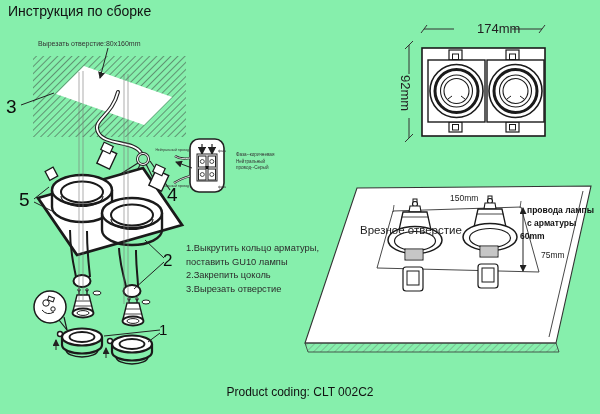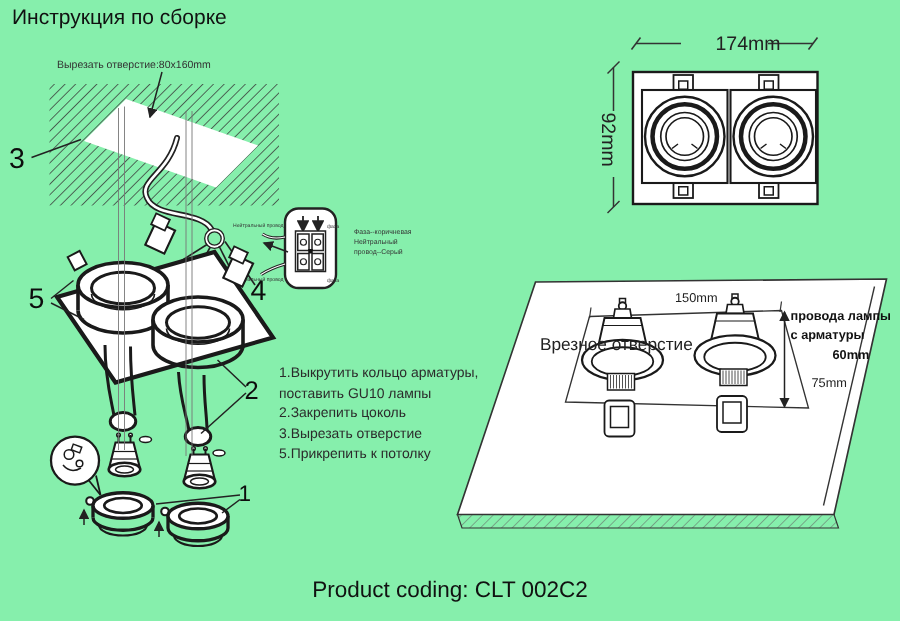--- a/index.html
+++ b/index.html
@@ -17,23 +17,23 @@
   #p2{left:163px;top:251px;font-size:17px;}
   #p1{left:159px;top:321px;font-size:15px;}
   #steps{left:186px;top:242px;width:132px;font-size:9.3px;line-height:13.5px;color:#2b2b2b;}
   #steps span{display:block;white-space:nowrap;}
   #fv-width{left:465px;top:21px;width:56px;text-align:left;font-size:13px;color:#222;margin-left:12px;}
   #fv-height{left:398px;top:75px;font-size:13px;color:#222;writing-mode:vertical-rl;}
   #cv-title{left:360px;top:177px;font-size:11.5px;color:#222;margin-top:47px;}
   #cv-150{left:450px;top:193px;font-size:8.5px;color:#222;}
   #cv-h1{left:527px;top:205px;font-size:8.5px;font-weight:bold;color:#111;}
   #cv-h2{left:527px;top:218px;font-size:8.5px;font-weight:bold;color:#111;}
-  #cv-60{left:555px;top:231px;font-size:8.5px;font-weight:bold;color:#111;text-align:right;}
+  #cv-60{left:520px;top:231px;font-size:8.5px;font-weight:bold;color:#111;text-align:right;}
   #cv-75{left:541px;top:250px;font-size:8.5px;color:#222;}
-  #product-coding{left:0;top:385px;width:600px;text-align:center;font-size:15px;color:#111;}
+  #product-coding{left:0;top:385px;width:600px;text-align:center;font-size:12px;color:#111;}
   svg{position:absolute;left:0;top:0;}
 </style>
 </head>
 <body>
 
 <div id="sheet">
 
   <svg width="600" height="414" viewBox="0 0 600 414">
     <defs>
       <pattern id="hatch" width="5" height="5" patternUnits="userSpaceOnUse" patternTransform="rotate(45)">
@@ -283,21 +283,20 @@
   <div class="abs partnum" id="p5">5</div>
   <div class="abs partnum" id="p4">4</div>
   <div class="abs partnum" id="p2">2</div>
   <div class="abs partnum" id="p1">1</div>
 
   <div class="abs" id="steps">
     <span>1.Выкрутить кольцо арматуры,</span>
     <span>поставить GU10 лампы</span>
     <span>2.Закрепить цоколь</span>
     <span>3.Вырезать отверстие</span>
-    <span>5.Прикрепить к потолку</span>
   </div>
 
   <div class="abs" id="fv-width">174mm</div>
   <div class="abs" id="fv-height">92mm</div>
 
   <div class="abs" id="cv-title">Врезное отверстие</div>
   <div class="abs" id="cv-150">150mm</div>
   <div class="abs" id="cv-h1">провода лампы</div>
   <div class="abs" id="cv-h2">с арматуры</div>
   <div class="abs" id="cv-60">60mm</div>

